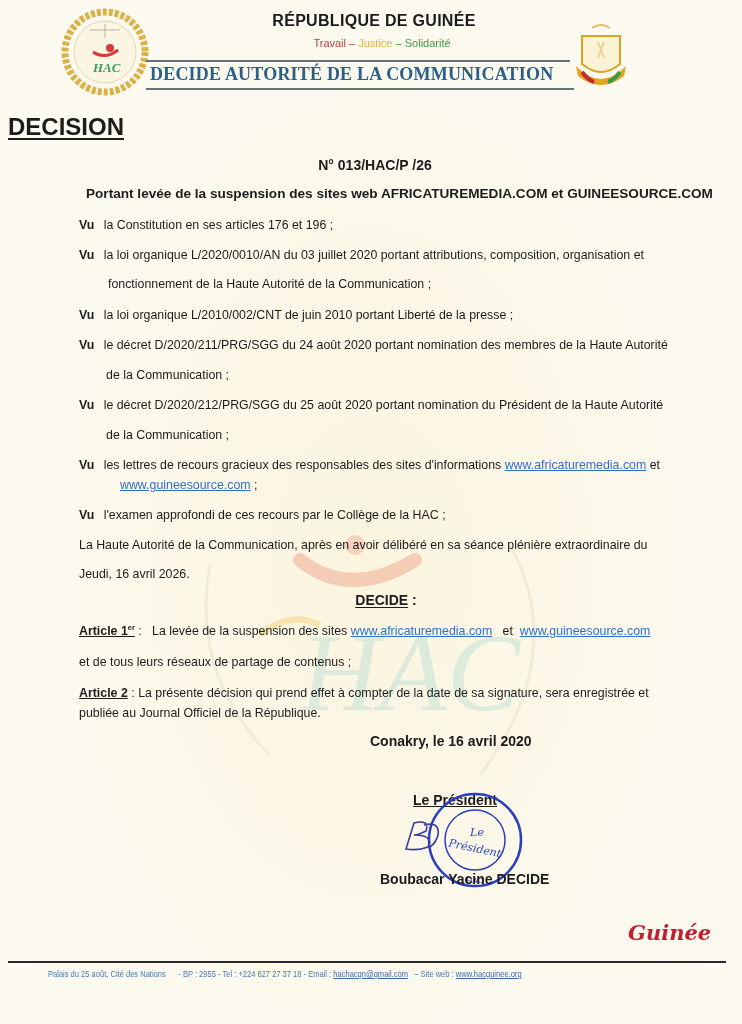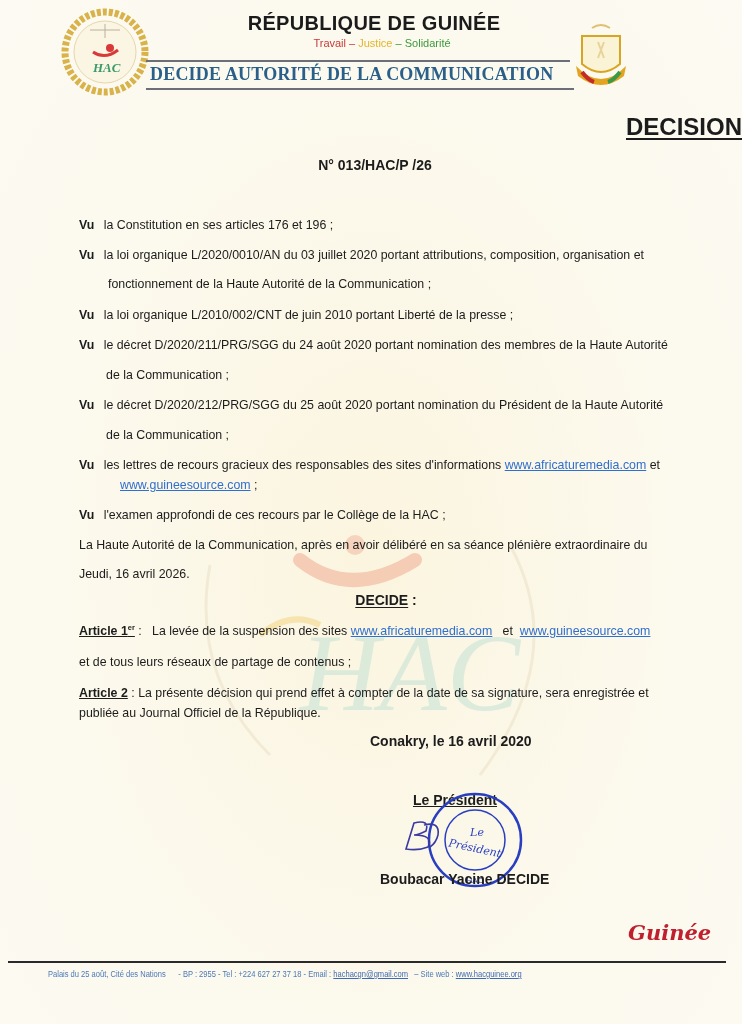--- a/index.html
+++ b/index.html
@@ -8,32 +8,32 @@
     background:#fbf8ec;
     font-family:"Liberation Sans", sans-serif;
     color:#1c1c1c;
   }
   .page {
     position:absolute; left:0; top:0; width:742px; height:1024px;
     background: radial-gradient(ellipse at 50% 55%, #fbf5df 0%, #fcf9ee 60%, #fcfaf2 100%);
   }
   .abs { position:absolute; }
   
-  .rep-title { left:0; width:742px; top:12px; text-align:center; font-weight:bold; font-size:20px; letter-spacing:0.3px; color:#1b1b1b; padding-left:6px; box-sizing:border-box; }
+  .rep-title { left:0; width:742px; top:12px; text-align:center; font-weight:bold; font-size:16px; letter-spacing:0.3px; color:#1b1b1b; padding-left:6px; box-sizing:border-box; }
   .motto { left:0; width:742px; top:37px; text-align:center; font-size:11px; padding-left:22px; box-sizing:border-box; }
   .motto .m1 { color:#c8393a; }
   .motto .m2 { color:#e2b52a; }
   .motto .m3 { color:#3c9a3c; }
   .hline { height:1.5px; background:#6a6f7a; }
   .hac-title { left:150px; top:64px; width:420px; font-family:"Liberation Serif", serif; font-weight:bold; font-size:18px; color:#2a5f8a; letter-spacing:0.2px; }
   
   .logo-hac { left:60px; top:8px; width:90px; height:88px; }
   .logo-arms { left:568px; top:20px; width:66px; height:70px; }
   
-  .doc-title { left:0; width:742px; top:113px; text-align:right; font-weight:bold; font-size:24px; text-decoration:underline; text-underline-offset:3px; padding-left:20px; box-sizing:border-box; }
+  .doc-title { left:0; width:742px; top:113px; text-align:left; font-weight:bold; font-size:24px; text-decoration:underline; text-underline-offset:3px; padding-left:8px; box-sizing:border-box; }
   .doc-num { left:0; width:742px; top:157px; text-align:center; font-weight:bold; font-size:14px; padding-left:8px; box-sizing:border-box; }
   .doc-subject { left:86px; top:186px; font-weight:bold; font-size:13.6px; white-space:nowrap; }
   .vu-line { left:79px; font-size:13.3px; white-space:nowrap; transform:scaleX(0.93); transform-origin:left; }
   .vu-line .vu { font-weight:bold; margin-right:10px; }
   .cont-line { font-size:13.3px; white-space:nowrap; transform:scaleX(0.93); transform-origin:left; }
   .link { color:#2f6fd0; text-decoration:underline; }
   .plain-line { left:79px; font-size:13.3px; white-space:nowrap; transform:scaleX(0.93); transform-origin:left; }
   .decide { left:0; width:742px; top:592px; text-align:center; font-weight:bold; font-size:14px; padding-left:30px; box-sizing:border-box; }
   .decide u { text-underline-offset:2px; }
   .art-label { font-weight:bold; text-decoration:underline; }
@@ -82,20 +82,21 @@
   <div class="abs rep-title">RÉPUBLIQUE DE GUINÉE</div>
   <div class="abs motto">
     <span class="m1">Travail</span><span class="m1"> – </span><span class="m2">Justice</span><span class="m3"> – </span><span class="m3">Solidarité</span>
   </div>
   <div class="abs hline" style="left:146px; top:60px; width:424px;"></div>
   <div class="abs hac-title">DECIDE AUTORITÉ DE LA COMMUNICATION</div>
   <div class="abs hline" style="left:146px; top:88px; width:428px;"></div>
 
   <div class="abs doc-title">DECISION</div>
   <div class="abs doc-num">N° 013/HAC/P /26</div>
+  <div class="abs doc-subject">Portant levée de la suspension des sites web AFRICATUREMEDIA.COM et GUINEESOURCE.COM</div>
 
   <div class="abs vu-line" style="top:217px;">
     <span class="vu">Vu</span><span>la Constitution en ses articles 176 et 196 ;</span>
   </div>
 
   <div class="abs vu-line" style="top:247px;">
     <span class="vu">Vu</span><span>la loi organique L/2020/0010/AN du 03 juillet 2020 portant attributions, composition, organisation et</span>
   </div>
   <div class="abs cont-line" style="left:108px; top:276px;">fonctionnement de la Haute Autorité de la Communication ;</div>
 

